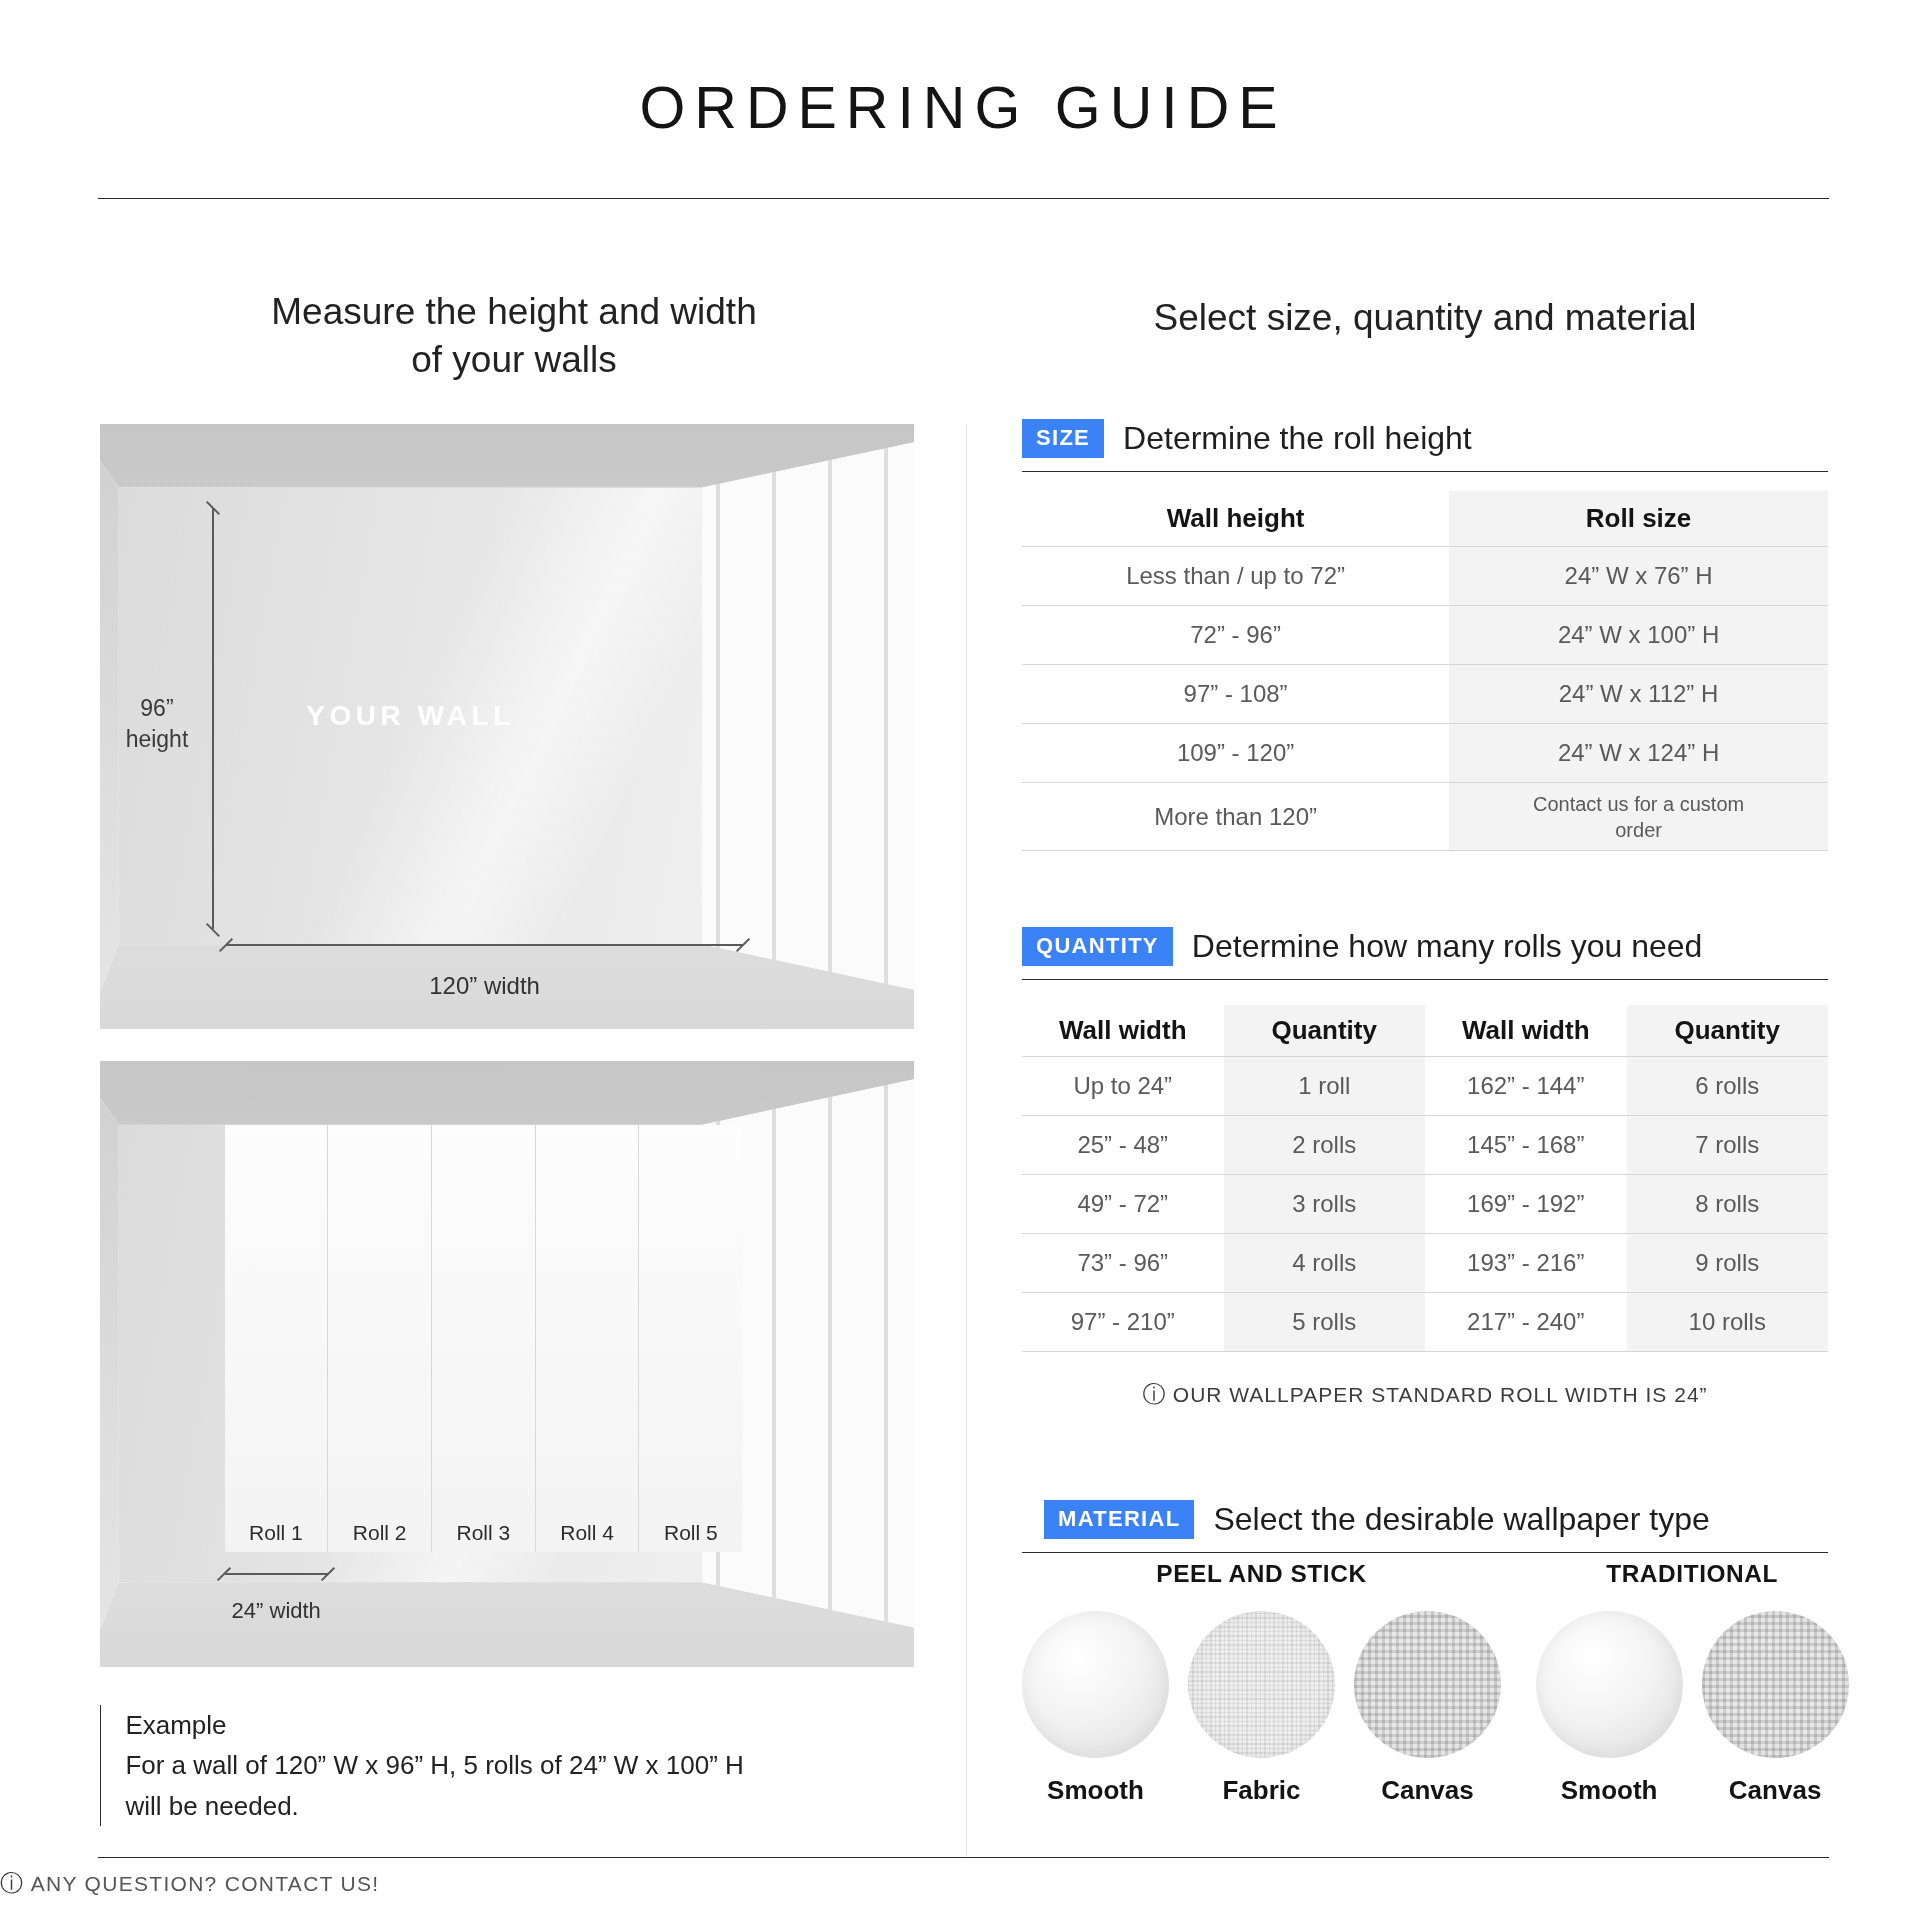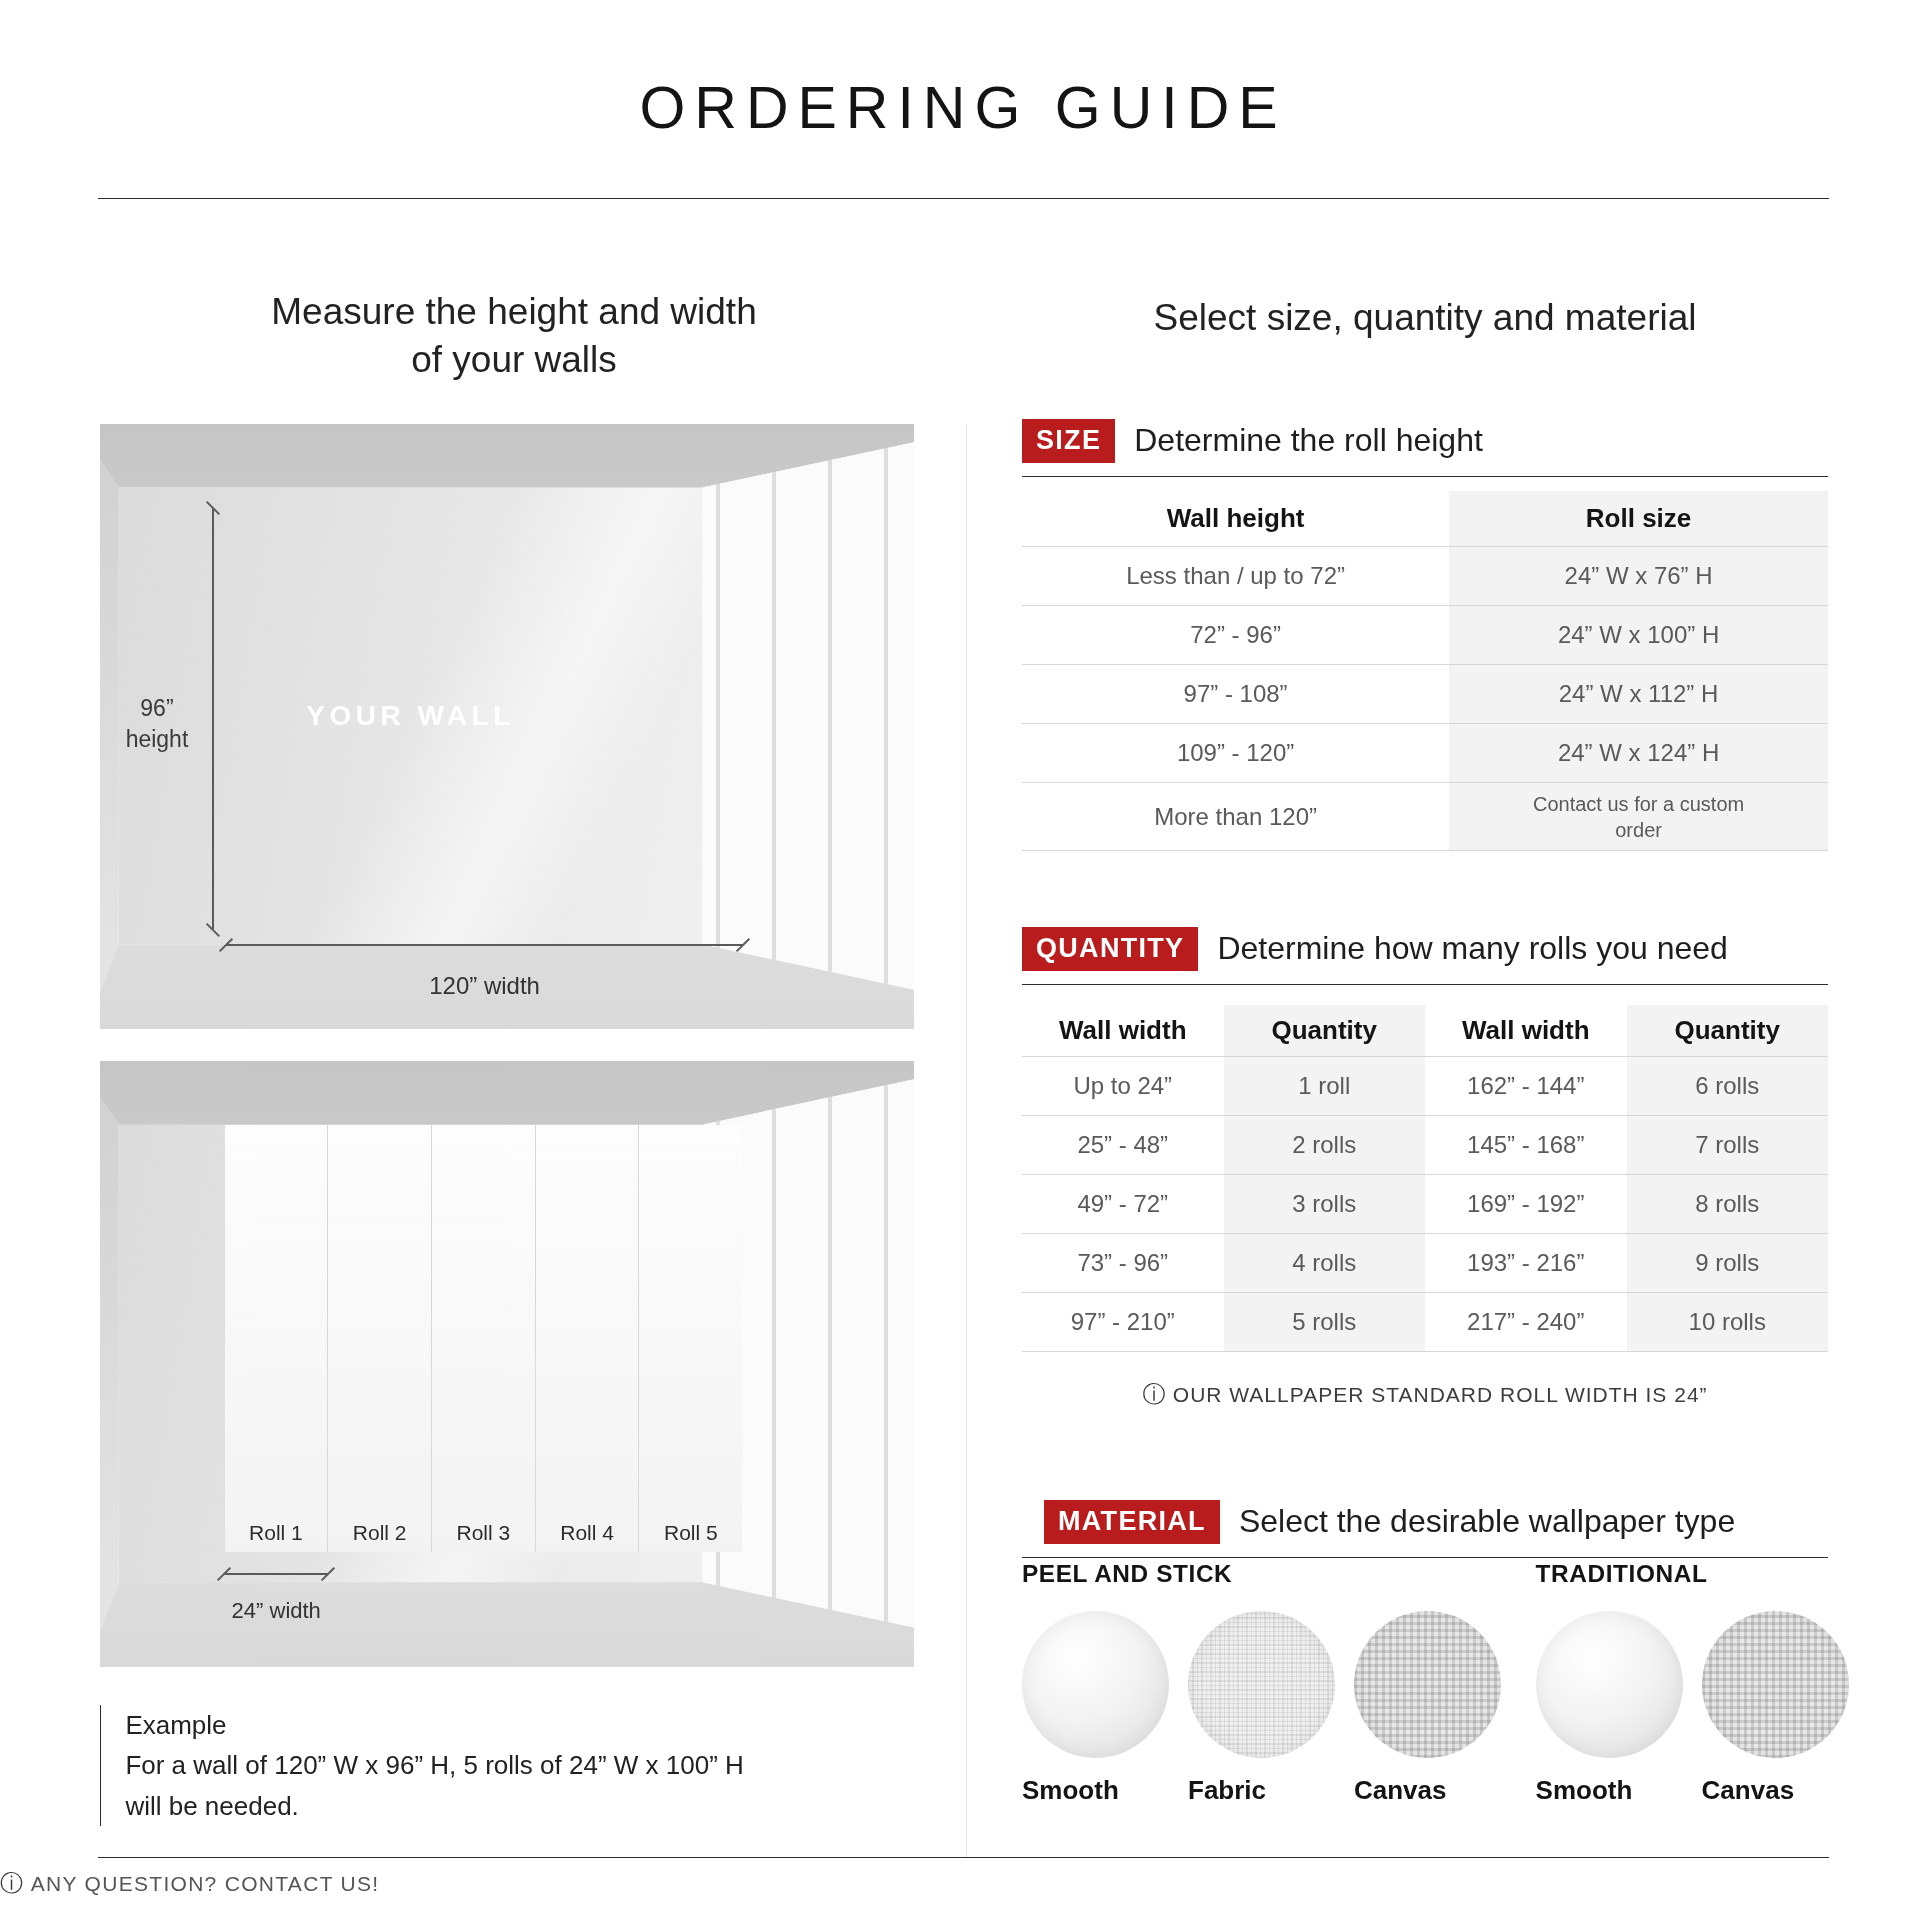--- a/index.html
+++ b/index.html
@@ -66,21 +66,21 @@
   .panel-label { position:absolute; bottom:6.4px; left:0; width:100%; text-align:center;
                  font-size:21px; color:#2c2c2c; }
 
   
   .example { position:absolute; left:100px; top:1705px; border-left:1.9px solid #2b2b2b;
              padding-left:24.4px; font-size:26px; line-height:1.55; color:#222; }
 
   
   .section-head { position:absolute; left:1022px; width:806px; display:flex; align-items:center;
                   gap:19px; border-bottom:1.9px solid #2b2b2b; padding-bottom:13px; }
-  .badge { background:#b91c1c; color:#ffffff; font-weight:bold; font-size:27px;
+  .badge { background:#3b82f6; color:#ffffff; font-weight:bold; font-size:22px;
            letter-spacing:1.3px; padding:6.4px 14px; }
   .section-sub { font-size:32px; color:#1e1e1e; }
   #size-head { top:419px; } #quantity-head { top:927px; } #material-head { top:1500px;padding-left:22px; }
 
   
   .size-table { position:absolute; left:1022px; top:491px; width:806px; }
   .srow { display:flex; border-bottom:1.3px solid #d6d6d6; }
   .srow > div { display:flex; align-items:center; justify-content:center; text-align:center;
                 min-height:58px; font-size:24px; color:#5a5a5a; }
   .srow .cA { width:53%; }
@@ -96,21 +96,21 @@
                 min-height:58px; font-size:24px; color:#5a5a5a; }
   .qrow .gq { background:#f3f3f3; }
   .qrow.qhead > div { min-height:51px; font-size:26px; font-weight:bold; color:#141414; }
 
   .roll-note { position:absolute; left:1022px; top:1379px; width:806px; text-align:center;
                font-size:21px; letter-spacing:1px; color:#3c3c3c; }
   .info-glyph { font-size:23px; margin-right:6.4px; color:#3c3c3c; }
 
   
   .material { position:absolute; left:1022px; top:1560px; width:806px; display:flex; align-items:flex-start; }
-  .mat-group { }
+  .mat-group { text-align:center; }
   .group-title { font-size:24.4px; font-weight:bold; letter-spacing:0.6px; color:#141414; margin-bottom:23px; }
   .swatch-row { display:flex; gap:19px; justify-content:center; }
   .swatch { width:147px; }
   .circle { width:147px; height:147px; border-radius:50%; box-shadow:inset 0 0 19px rgba(0,0,0,.06); }
   .tex-smooth { background:radial-gradient(circle at 38% 32%, #ffffff 0%, #f3f3f3 45%, #e3e3e3 80%, #dcdcdc 100%); }
   .tex-fabric { background-color:#efefef;
     background-image:repeating-linear-gradient(0deg, rgba(120,120,120,.14) 0 1.3px, transparent 1.3px 4.5px),
                      repeating-linear-gradient(90deg, rgba(120,120,120,.14) 0 1.3px, transparent 1.3px 4.5px); }
   .tex-canvas { background-color:#e9e9e9;
     background-image:repeating-linear-gradient(0deg, rgba(90,90,90,.20) 0 2.6px, transparent 2.6px 7px),

